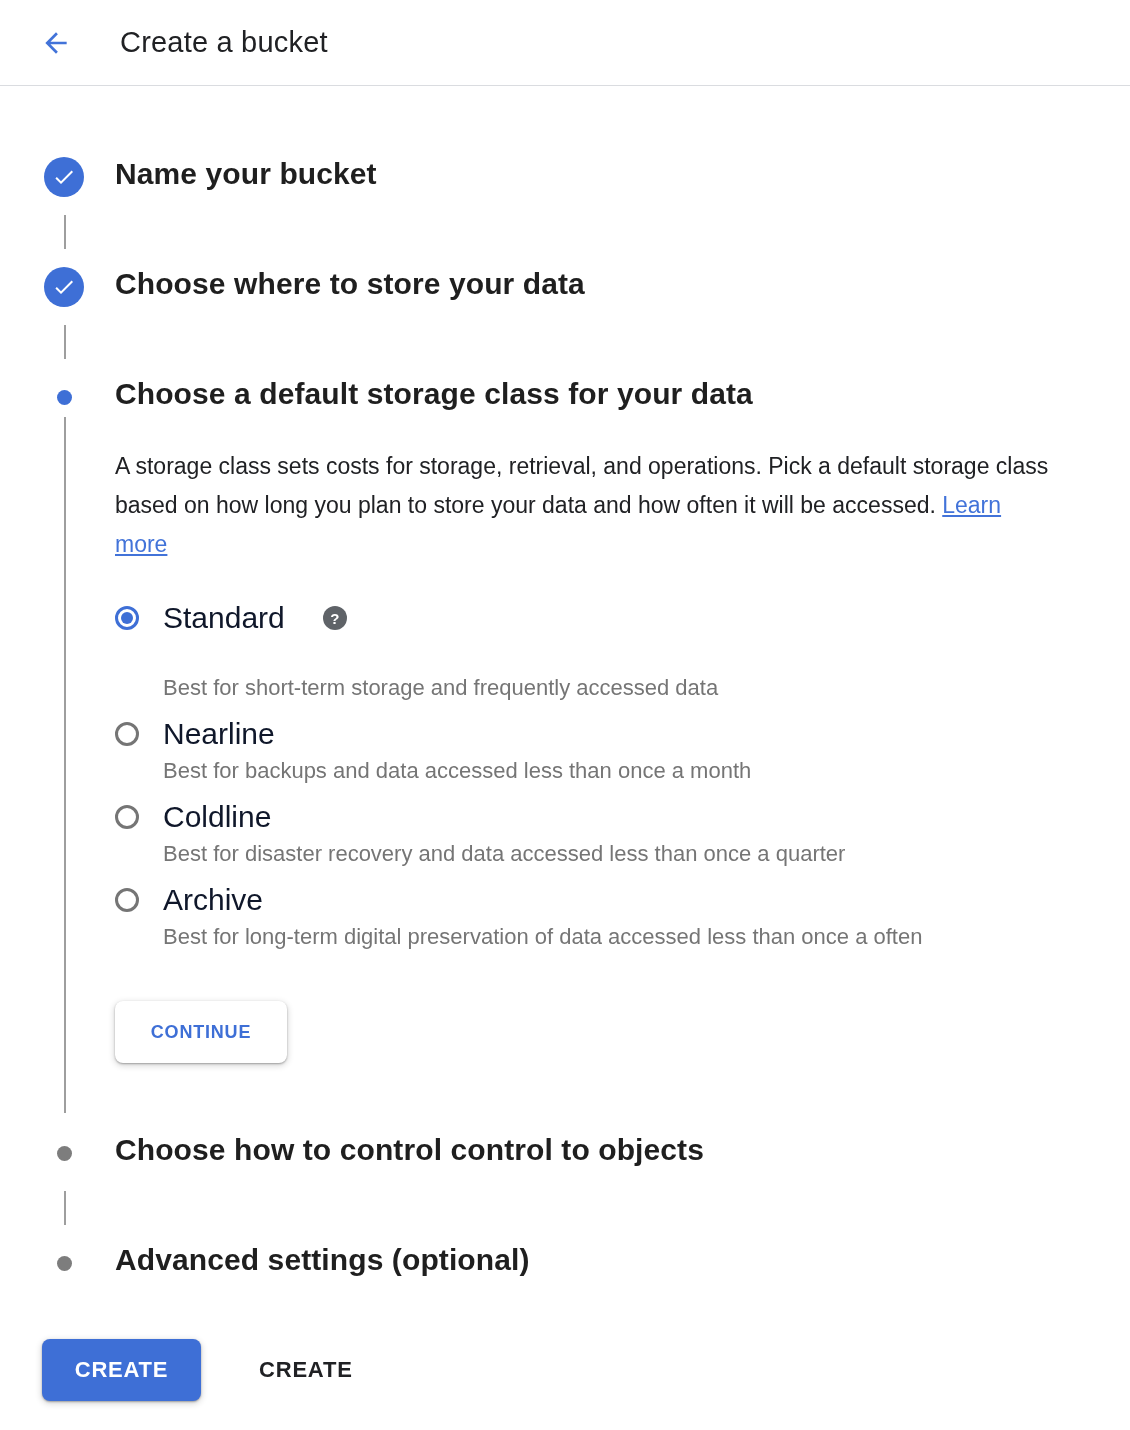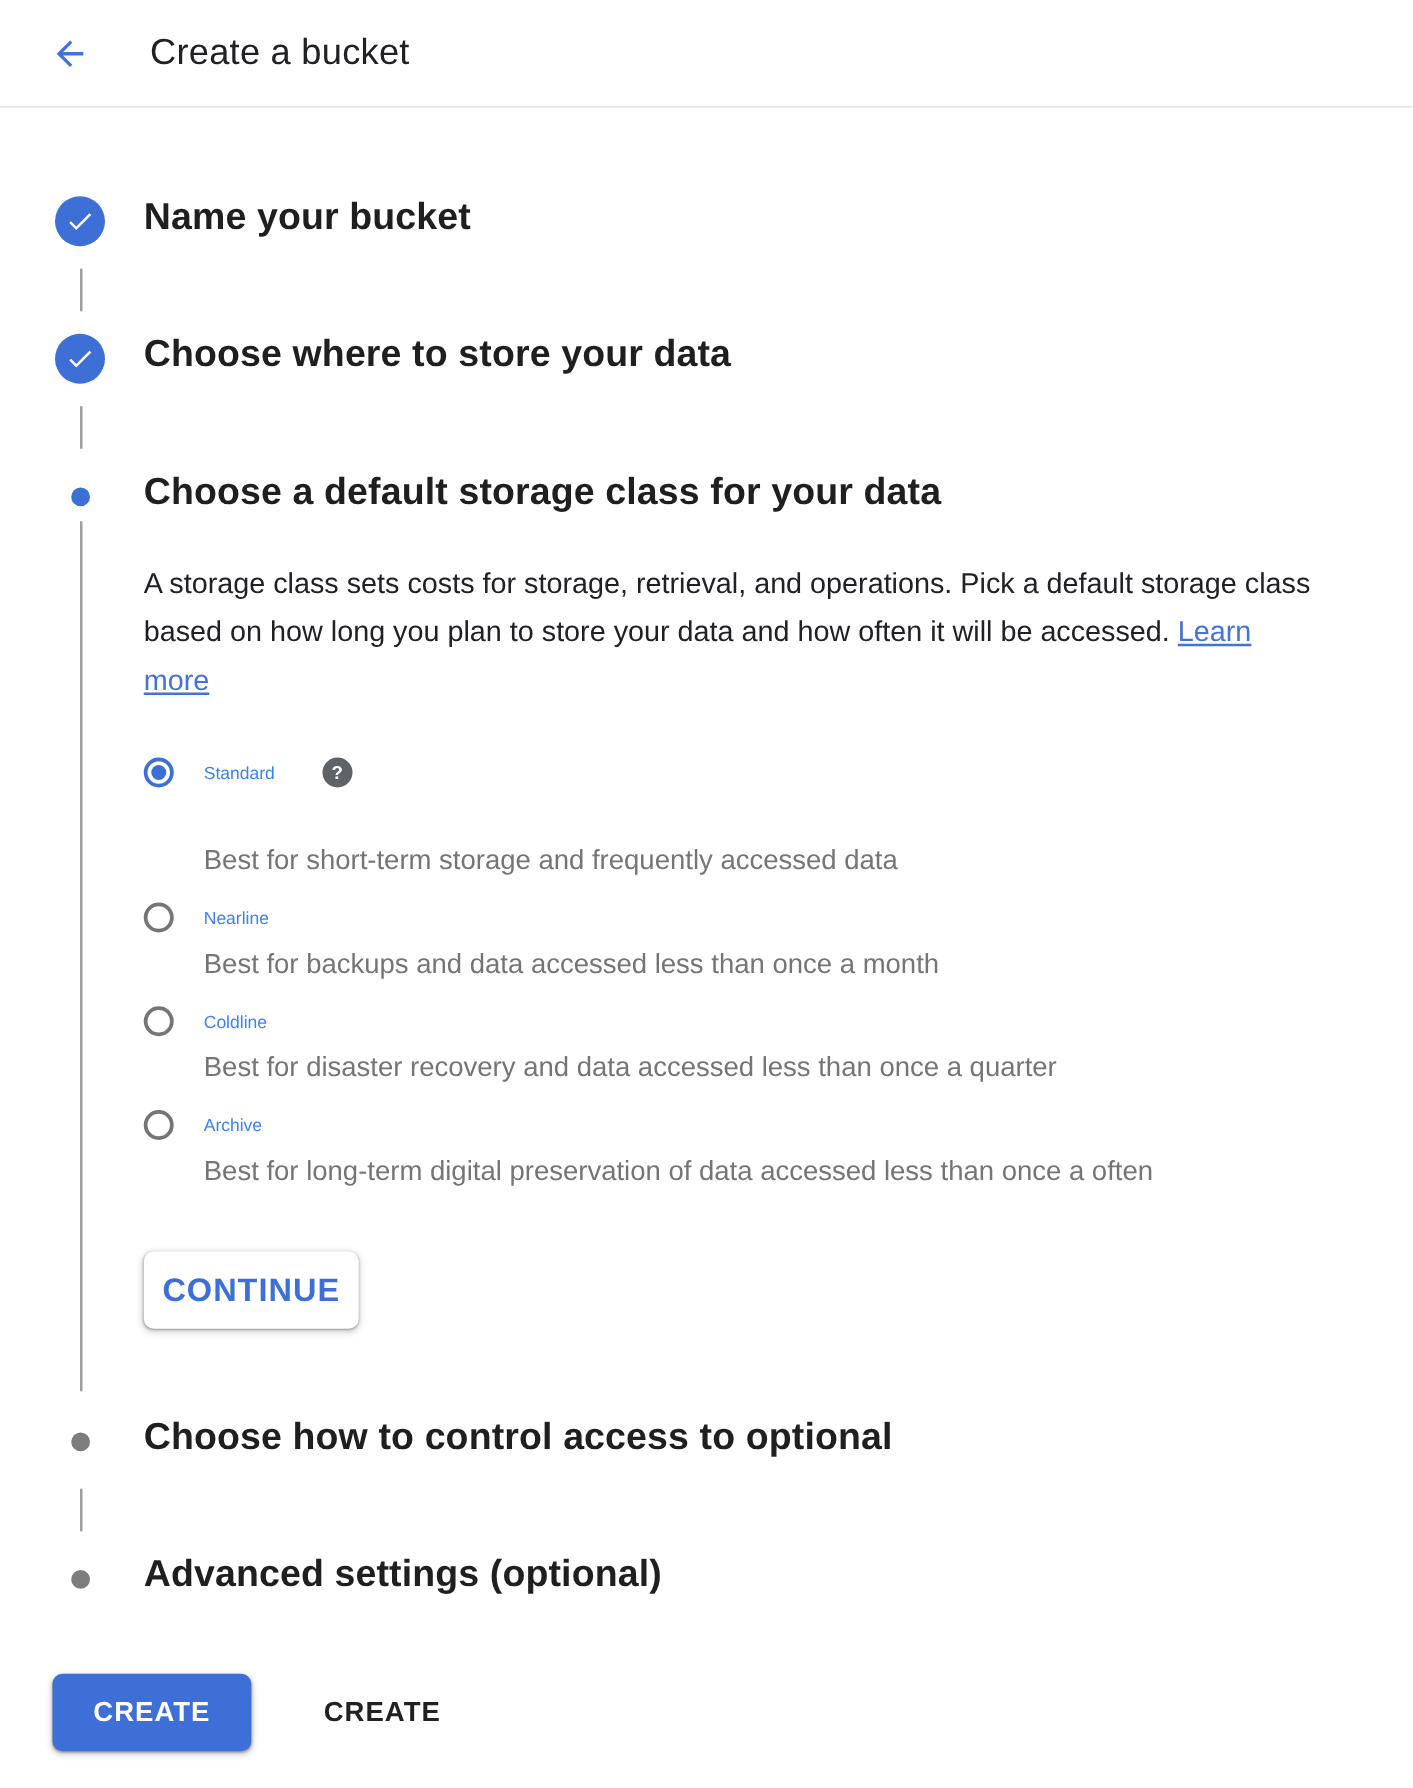--- a/index.html
+++ b/index.html
@@ -57,33 +57,33 @@
   .learn-more{color:var(--blue-link);text-decoration:underline;cursor:pointer;}
   .radio-group{margin-top:40px;}
   .radio-row{display:flex;align-items:center;height:28px;}
   .radio{
     width:24px;height:24px;border-radius:50%;flex:none;cursor:pointer;
     display:flex;align-items:center;justify-content:center;
   }
   .radio.selected{border:3px solid var(--blue);}
   .radio.selected .radio-inner{width:12px;height:12px;border-radius:50%;background:var(--blue);}
   .radio.unselected{border:3px solid var(--muted);}
-  .radio-label{font-size:14px;color:#3b82f6;margin-left:24px;cursor:pointer;}
+  .radio-label{font-size:30px;color:#0f172a;margin-left:24px;cursor:pointer;}
   .help-icon{
     width:24px;height:24px;border-radius:50%;background:#5f6368;color:#ffffff;
     font-size:15px;font-weight:700;display:flex;align-items:center;justify-content:center;
     margin-left:38px;cursor:pointer;flex:none;
   }
   .radio-desc{font-size:22px;color:var(--muted);margin-left:48px;height:28px;display:flex;align-items:center;}
   .desc-first{margin-top:42px;}
   .desc-rest{margin-top:9px;}
   .row-rest{margin-top:18px;}
   .continue-btn{
     margin-top:50px;width:172px;height:62px;border:none;border-radius:8px;background:#ffffff;
-    color:var(--blue);font-size:26px;font-weight:700;letter-spacing:.8px;cursor:pointer;
+    color:var(--blue);font-size:18px;font-weight:700;letter-spacing:.8px;cursor:pointer;
     box-shadow:0 1px 2px rgba(0,0,0,.3),0 2px 6px 1px rgba(0,0,0,.15);
     font-family:inherit;
   }
   .step4-header{margin-top:20px;}
   
   .actions{display:flex;align-items:center;margin:56px 0 0 42px;}
   .create-btn{
     width:159px;height:62px;border:none;border-radius:8px;background:var(--blue);
     color:#ffffff;font-size:22px;font-weight:700;letter-spacing:.8px;cursor:pointer;
     box-shadow:0 1px 2px rgba(0,0,0,.3),0 2px 6px 1px rgba(0,0,0,.15);
@@ -177,21 +177,21 @@
 
     </div>
 
     <button class="continue-btn">CONTINUE</button>
   </div>
 
   <div class="step-header step4-header">
     <div class="icon-box">
       <div class="dot pending"></div>
     </div>
-    <div class="step-title">Choose how to control access to optional</div>
+    <div class="step-title">Choose how to control control to objects</div>
   </div>
 
   <div class="connector"></div>
 
   <div class="step-header">
     <div class="icon-box">
       <div class="dot pending"></div>
     </div>
     <div class="step-title">Advanced settings (optional)</div>
   </div>

